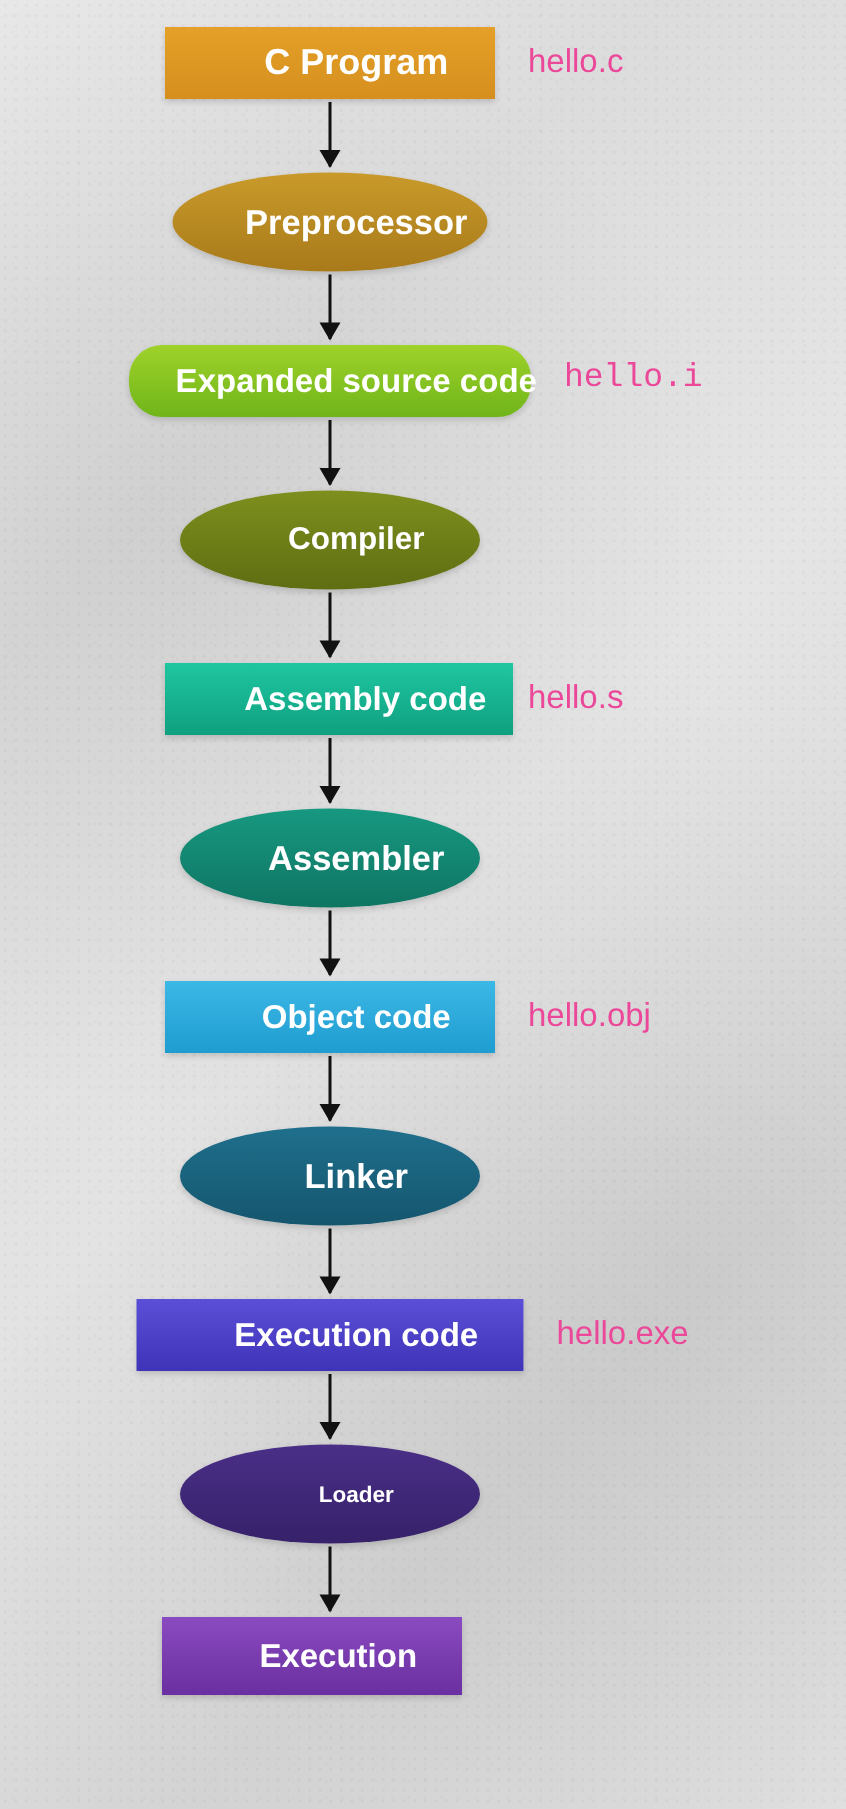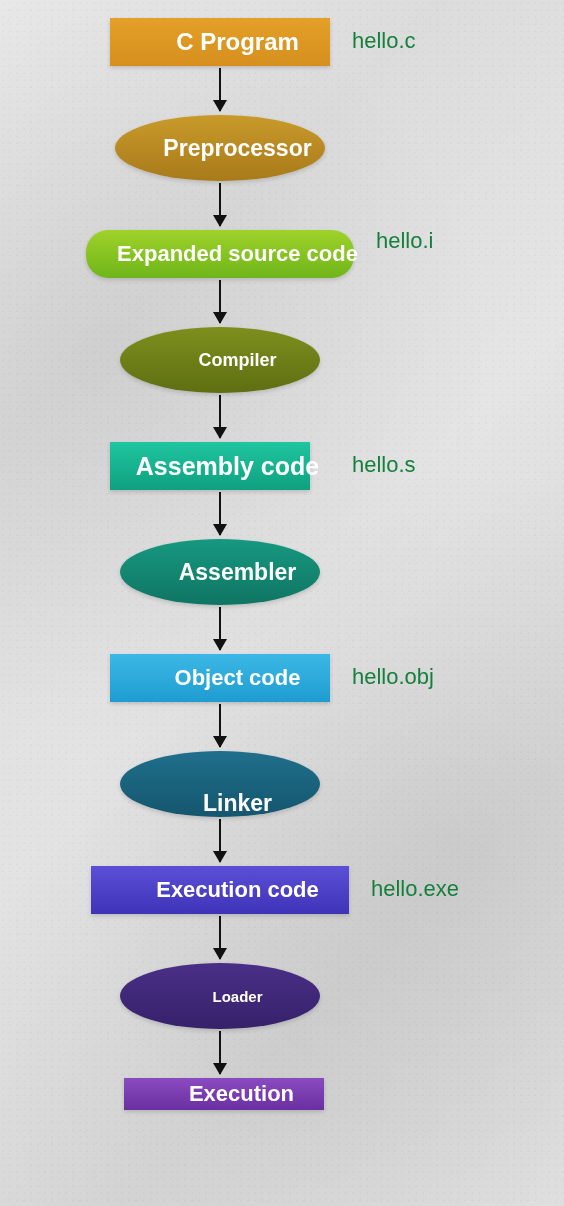--- a/index.html
+++ b/index.html
@@ -44,21 +44,21 @@
     white-space: nowrap;
     padding-left: 35px;
   }
   .rect { }
   .ellipse { border-radius: 50%; }
 
   .annot {
     position: absolute;
     font-size: 22px;
     font-weight: 500;
-    color: #15803d;
+    color: #ec4899;
   }
 
   .arrow {
     position: absolute;
     width: 2px;
     background: #111;
     left: 0;
   }
   .arrow::after {
     content: "";
@@ -79,46 +79,46 @@
     <div class="node rect" style="width: 220px; height: 48px; left: 110px; top: 18px; background: linear-gradient(rgb(228, 160, 40), rgb(214, 143, 30)); color: rgb(255, 255, 255); font-size: 24px;">
       <span>C Program</span>
     </div>
     <div class="annot" style="left: 352px; top: 28px;">hello.c</div>
     <div class="node ellipse" style="width: 210px; height: 66px; left: 115px; top: 115px; background: linear-gradient(rgb(201, 154, 42), rgb(168, 122, 26)); color: rgb(255, 255, 255); font-size: 23px;">
       <span>Preprocessor</span>
     </div>
     <div class="node rect" style="width: 268px; height: 48px; left: 86px; top: 230px; background: linear-gradient(rgb(159, 210, 42), rgb(111, 181, 26)); color: rgb(255, 255, 255); font-size: 22px; border-radius: 22px;">
       <span>Expanded source code</span>
     </div>
-    <div class="annot" style="left: 376px; top: 228px;">hello.i</div>
-    <div class="node ellipse" style="width: 200px; height: 66px; left: 120px; top: 327px; background: linear-gradient(rgb(126, 143, 30), rgb(94, 110, 18)); color: rgb(255, 255, 255); font-size: 18px;">
+    <div class="annot" style="left: 376px; top: 239px; font-family: Liberation Mono, monospace;">hello.i</div>
+    <div class="node ellipse" style="width: 200px; height: 66px; left: 120px; top: 327px; background: linear-gradient(rgb(126, 143, 30), rgb(94, 110, 18)); color: rgb(255, 255, 255); font-size: 21px;">
       <span>Compiler</span>
     </div>
-    <div class="node rect" style="width: 200px; height: 48px; left: 110px; top: 442px; background: linear-gradient(rgb(31, 198, 160), rgb(15, 160, 128)); color: rgb(255, 255, 255); font-size: 25px;">
+    <div class="node rect" style="width: 232px; height: 48px; left: 110px; top: 442px; background: linear-gradient(rgb(31, 198, 160), rgb(15, 160, 128)); color: rgb(255, 255, 255); font-size: 22px;">
       <span>Assembly code</span>
     </div>
     <div class="annot" style="left: 352px; top: 452px;">hello.s</div>
     <div class="node rect" style="width: 220px; height: 48px; left: 110px; top: 654px; background: linear-gradient(rgb(60, 184, 230), rgb(31, 156, 208)); color: rgb(255, 255, 255); font-size: 22px;">
       <span>Object code</span>
     </div>
     <div class="node ellipse" style="width: 200px; height: 66px; left: 120px; top: 539px; background: linear-gradient(rgb(23, 152, 128), rgb(15, 117, 99)); color: rgb(255, 255, 255); font-size: 23px;">
       <span>Assembler</span>
     </div>
     <div class="annot" style="left: 352px; top: 664px;">hello.obj</div>
-    <div class="node ellipse" style="width: 200px; height: 66px; left: 120px; top: 751px; background: linear-gradient(rgb(31, 111, 140), rgb(21, 86, 110)); color: rgb(255, 255, 255); font-size: 23px; align-items: flex-end;">
+    <div class="node ellipse" style="width: 200px; height: 66px; left: 120px; top: 751px; background: linear-gradient(rgb(31, 111, 140), rgb(21, 86, 110)); color: rgb(255, 255, 255); font-size: 23px;">
       <span>Linker</span>
     </div>
     <div class="node rect" style="width: 258px; height: 48px; left: 91px; top: 866px; background: linear-gradient(rgb(90, 79, 214), rgb(63, 52, 184)); color: rgb(255, 255, 255); font-size: 22px;">
       <span>Execution code</span>
     </div>
     <div class="annot" style="left: 371px; top: 876px;">hello.exe</div>
     <div class="node ellipse" style="width: 200px; height: 66px; left: 120px; top: 963px; background: linear-gradient(rgb(74, 47, 135), rgb(54, 33, 106)); color: rgb(255, 255, 255); font-size: 15px;">
       <span>Loader</span>
     </div>
-    <div class="node rect" style="width: 200px; height: 32px; left: 124px; top: 1078px; background: linear-gradient(rgb(138, 75, 192), rgb(106, 47, 160)); color: rgb(255, 255, 255); font-size: 22px;">
+    <div class="node rect" style="width: 200px; height: 52px; left: 108px; top: 1078px; background: linear-gradient(rgb(138, 75, 192), rgb(106, 47, 160)); color: rgb(255, 255, 255); font-size: 22px;">
       <span>Execution</span>
     </div>
     <div class="arrow" style="left: 219px; top: 68px; height: 43px;"></div>
     <div class="arrow" style="left: 219px; top: 183px; height: 43px;"></div>
     <div class="arrow" style="left: 219px; top: 280px; height: 43px;"></div>
     <div class="arrow" style="left: 219px; top: 395px; height: 43px;"></div>
     <div class="arrow" style="left: 219px; top: 492px; height: 43px;"></div>
     <div class="arrow" style="left: 219px; top: 607px; height: 43px;"></div>
     <div class="arrow" style="left: 219px; top: 704px; height: 43px;"></div>
     <div class="arrow" style="left: 219px; top: 819px; height: 43px;"></div>

